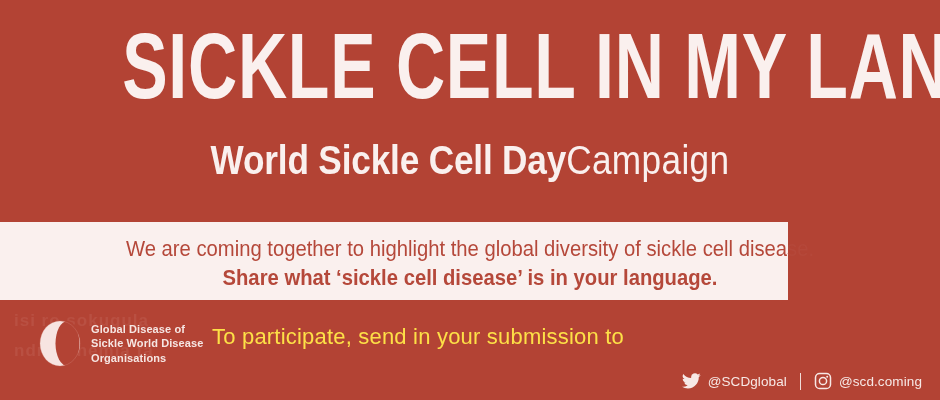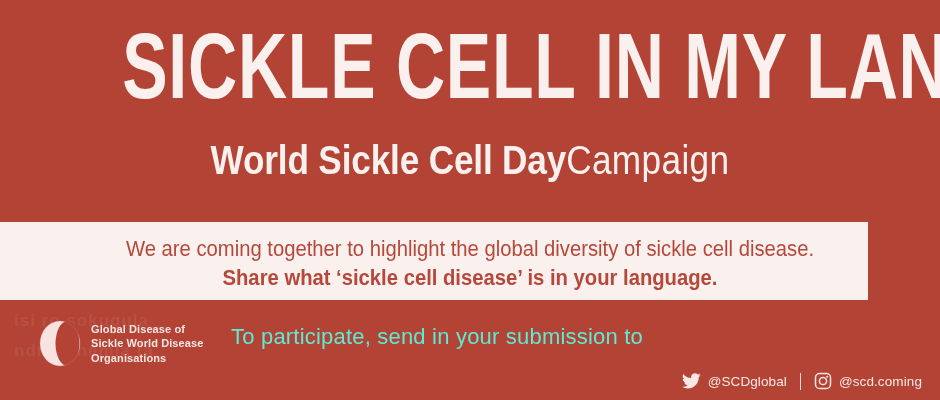--- a/index.html
+++ b/index.html
@@ -76,21 +76,21 @@
   .subhead .light {
     font-weight: 300;
     letter-spacing: 0.4px;
   }
 
   
   .band {
     position: absolute;
     left: 0;
     top: 222px;
-    width: 868px;
+    width: 788px;
     height: 78px;
     background: #faf0ee;
   }
   .band-line {
     position: absolute;
     left: 0;
     width: 940px;
     text-align: center;
     color: #b5483a;
     white-space: nowrap;
@@ -135,23 +135,23 @@
     margin-left: 9px;
     color: #f6e6e3;
     font-size: 11px;
     font-weight: 700;
     line-height: 14.5px;
     letter-spacing: 0.1px;
   }
 
   .participate {
     position: absolute;
-    left: 231px;
+    left: 212px;
     top: 23px;
-    color: #5eead4;
+    color: #fde047;
     white-space: nowrap;
   }
   .participate .l1 {
     font-size: 22px;
     font-weight: 400;
     line-height: 28px;
     letter-spacing: 0.2px;
   }
   .participate .l2 {
     font-size: 22px;

